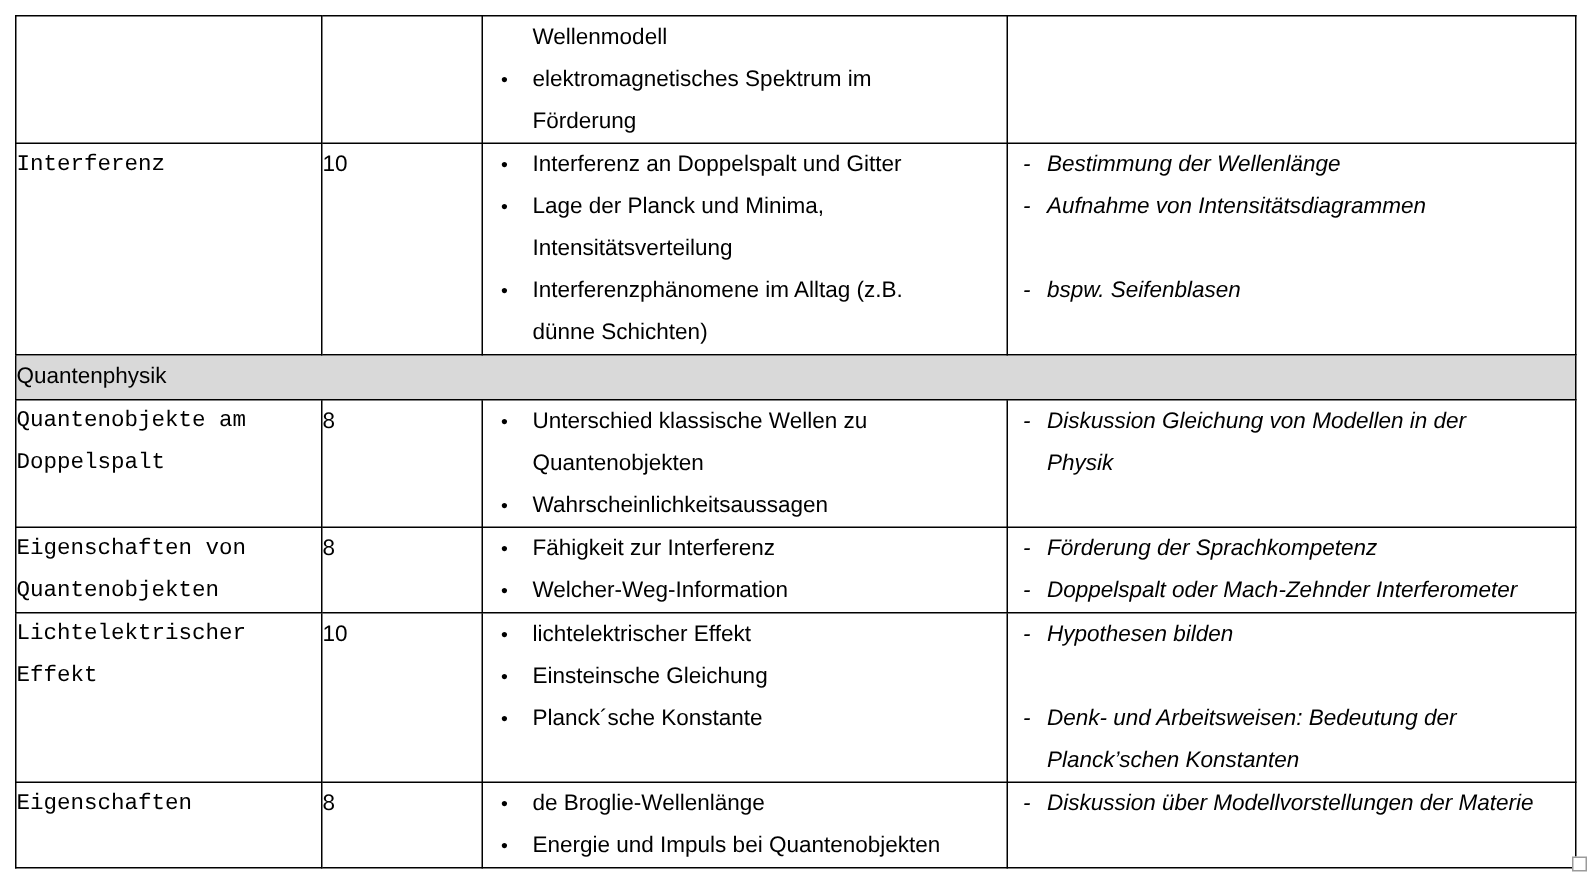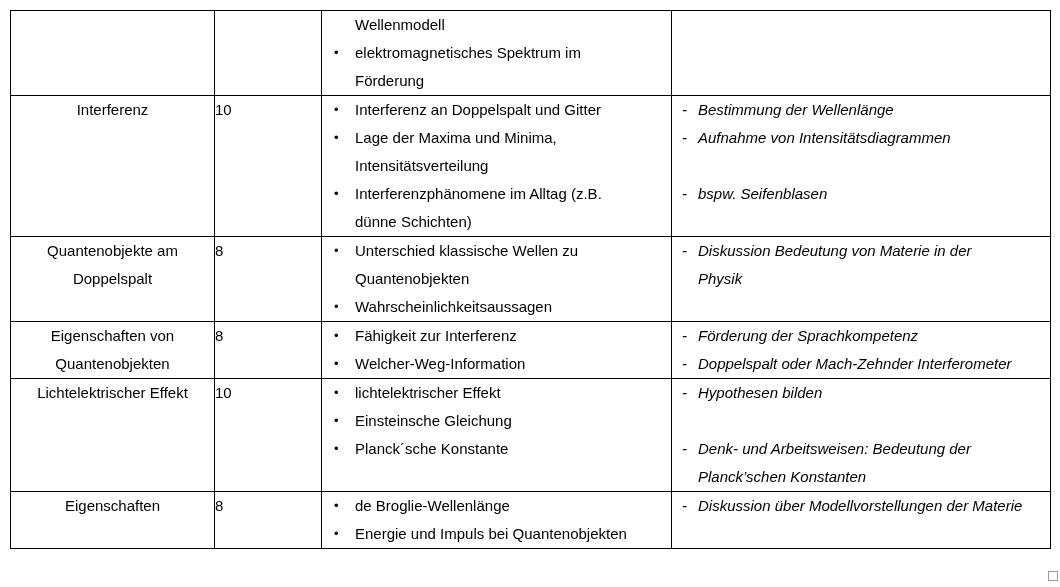--- a/index.html
+++ b/index.html
@@ -23,24 +23,24 @@
     font-size: 15px;
   }
   table.curriculum td {
     border: 1.5px solid #000000;
     vertical-align: top;
     padding: 0;
     line-height: 28px;
     overflow: hidden;
   }
   td.topic-cell {
-    text-align: center;
     vertical-align: middle;
     white-space: pre-line;
     padding: 2px 4px;
+    font-family: Liberation Mono, monospace;
   }
   td.hours-cell {
     text-align: left;
     vertical-align: middle;
   }
   td.content-cell { padding: 1px 4px 2px 0; }
   td.notes-cell   { padding: 1px 4px 2px 0; }
   .li { display: flex; align-items: flex-start; padding-left: 12px; }
   .li .bullet {
     flex: none;
@@ -103,21 +103,21 @@
         <tr>
           <td class="topic-cell">Interferenz</td>
           <td class="hours-cell">10</td>
           <td class="content-cell">
             <div class="li">
               <span class="bullet">•</span>
               <div class="txt">Interferenz an Doppelspalt und Gitter</div>
             </div>
             <div class="li">
               <span class="bullet">•</span>
-              <div class="txt">Lage der Maxima und Minima,
+              <div class="txt">Lage der Planck und Minima,
 Intensitätsverteilung</div>
             </div>
             <div class="li">
               <span class="bullet">•</span>
               <div class="txt">Interferenzphänomene im Alltag (z.B.
 dünne Schichten)</div>
             </div>
           </td>
           <td class="notes-cell">
             <div class="note">
@@ -126,40 +126,43 @@
             </div>
             <div class="note">
               <span class="dash">-</span>
               <div class="txt">Aufnahme von Intensitätsdiagrammen</div>
             </div>
             <div class="note gap">
               <span class="dash">-</span>
               <div class="txt">bspw. Seifenblasen</div>
             </div>
           </td>
+        </tr>
+        <tr>
+          <td class="section-cell" colspan="4" style="background: rgb(217, 217, 217);"><span>Quantenphysik</span></td>
         </tr>
         <tr>
           <td class="topic-cell">Quantenobjekte am
 Doppelspalt</td>
           <td class="hours-cell">8</td>
           <td class="content-cell">
             <div class="li">
               <span class="bullet">•</span>
               <div class="txt">Unterschied klassische Wellen zu
 Quantenobjekten</div>
             </div>
             <div class="li">
               <span class="bullet">•</span>
               <div class="txt">Wahrscheinlichkeitsaussagen</div>
             </div>
           </td>
           <td class="notes-cell">
             <div class="note">
               <span class="dash">-</span>
-              <div class="txt">Diskussion Bedeutung von Materie in der
+              <div class="txt">Diskussion Gleichung von Modellen in der
 Physik</div>
             </div>
           </td>
         </tr>
         <tr>
           <td class="topic-cell">Eigenschaften von
 Quantenobjekten</td>
           <td class="hours-cell">8</td>
           <td class="content-cell">
             <div class="li">

